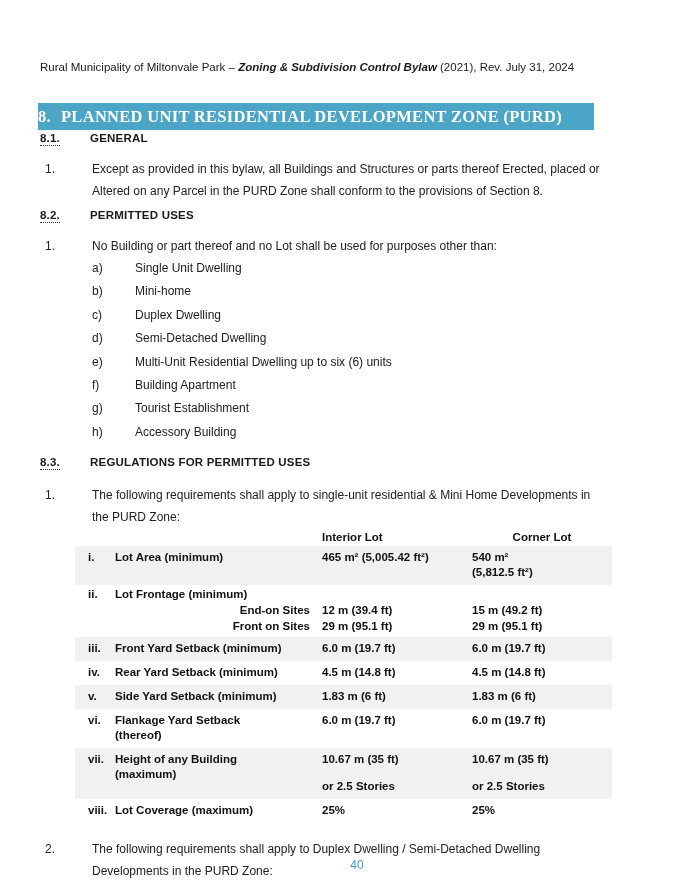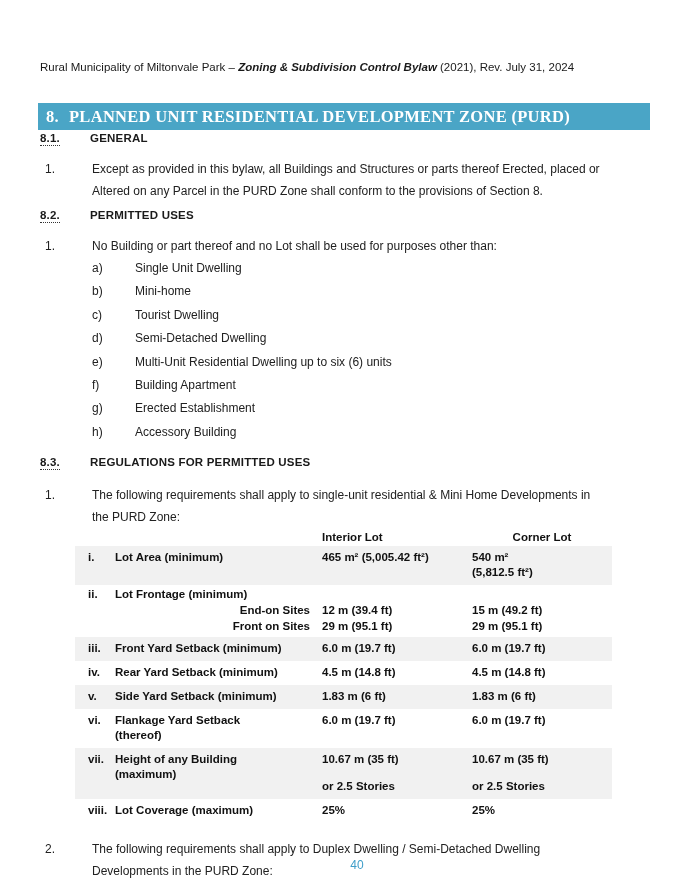--- a/index.html
+++ b/index.html
@@ -12,25 +12,25 @@
     font-size: 12px;
     color: #212121;
     overflow: hidden;
     background: #ffffff;
   }
   .doc-header { font-size: 11.5px; line-height: 14px; color: #1a1a1a; margin-top: 48px; }
   .doc-header .em { font-weight: bold; font-style: italic; }
 
   .banner {
     margin-top: 29px; margin-left: -2px;
-    width: 612px; height: 27px; box-sizing: border-box;
+    width: 556px; height: 27px; box-sizing: border-box;
     background: #4AA5C6; color: #ffffff;
     font-family: "Liberation Serif", serif;
     font-weight: bold; font-size: 16.5px; line-height: 27px;
-    letter-spacing: 0.3px; padding-left: 8px;
+    letter-spacing: 0.3px; 
     white-space: nowrap;
   }
   .banner .banner-num { margin-right: 10px; }
 
   .sec-heading {
     display: grid; grid-template-columns: 50px 1fr;
     font-weight: bold; font-size: 11.5px; line-height: 15px; color: #1a1a1a;
     letter-spacing: 0.2px;
   }
   .sec-num span { border-bottom: 1px dotted #333; padding-bottom: 1px; }
@@ -112,37 +112,37 @@
     <div class="use-row">
       <div>a)</div>
       <div>Single Unit Dwelling</div>
     </div>
     <div class="use-row">
       <div>b)</div>
       <div>Mini-home</div>
     </div>
     <div class="use-row">
       <div>c)</div>
-      <div>Tourist Dwelling</div>
+      <div>Duplex Dwelling</div>
     </div>
     <div class="use-row">
       <div>d)</div>
       <div>Semi-Detached Dwelling</div>
     </div>
     <div class="use-row">
       <div>e)</div>
       <div>Multi-Unit Residential Dwelling up to six (6) units</div>
     </div>
     <div class="use-row">
       <div>f)</div>
       <div>Building Apartment</div>
     </div>
     <div class="use-row">
       <div>g)</div>
-      <div>Erected Establishment</div>
+      <div>Tourist Establishment</div>
     </div>
     <div class="use-row">
       <div>h)</div>
       <div>Accessory Building</div>
     </div>
   </div>
 
   <div class="sec-heading h83">
     <div class="sec-num"><span>8.3.</span></div>
     <div class="sec-title">REGULATIONS FOR PERMITTED USES</div>

